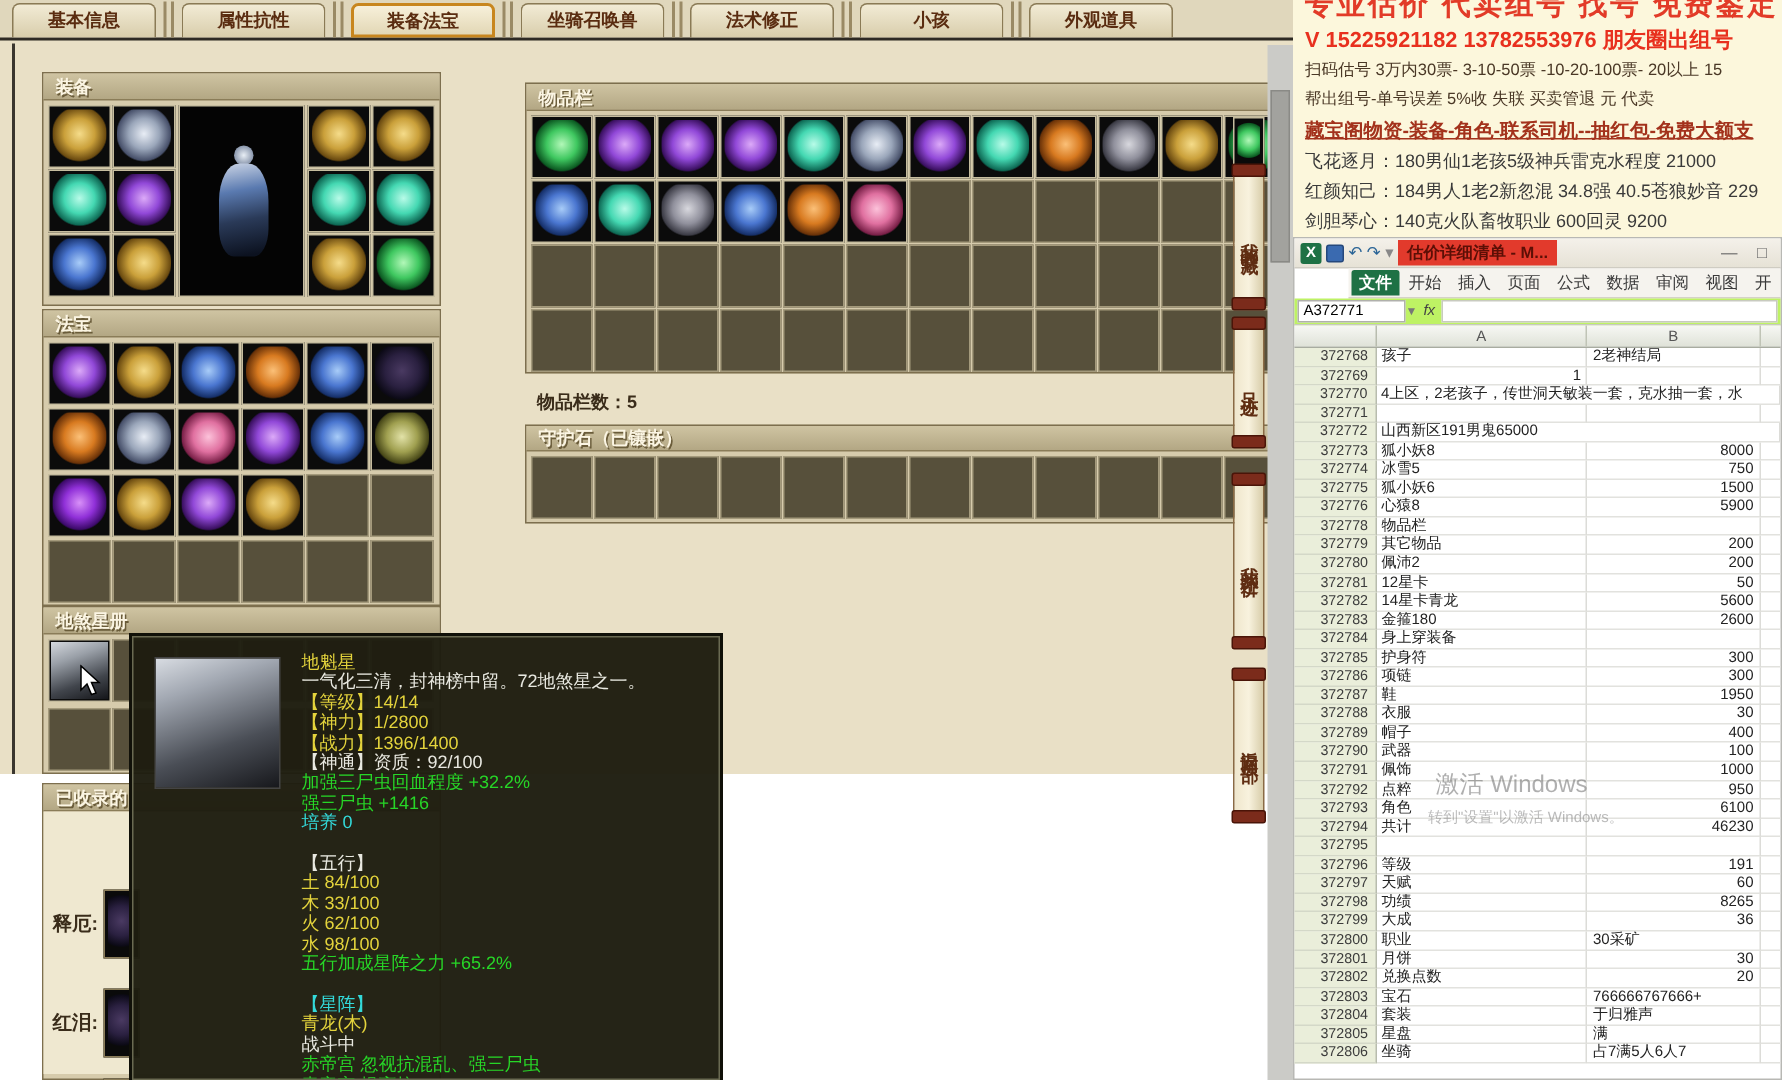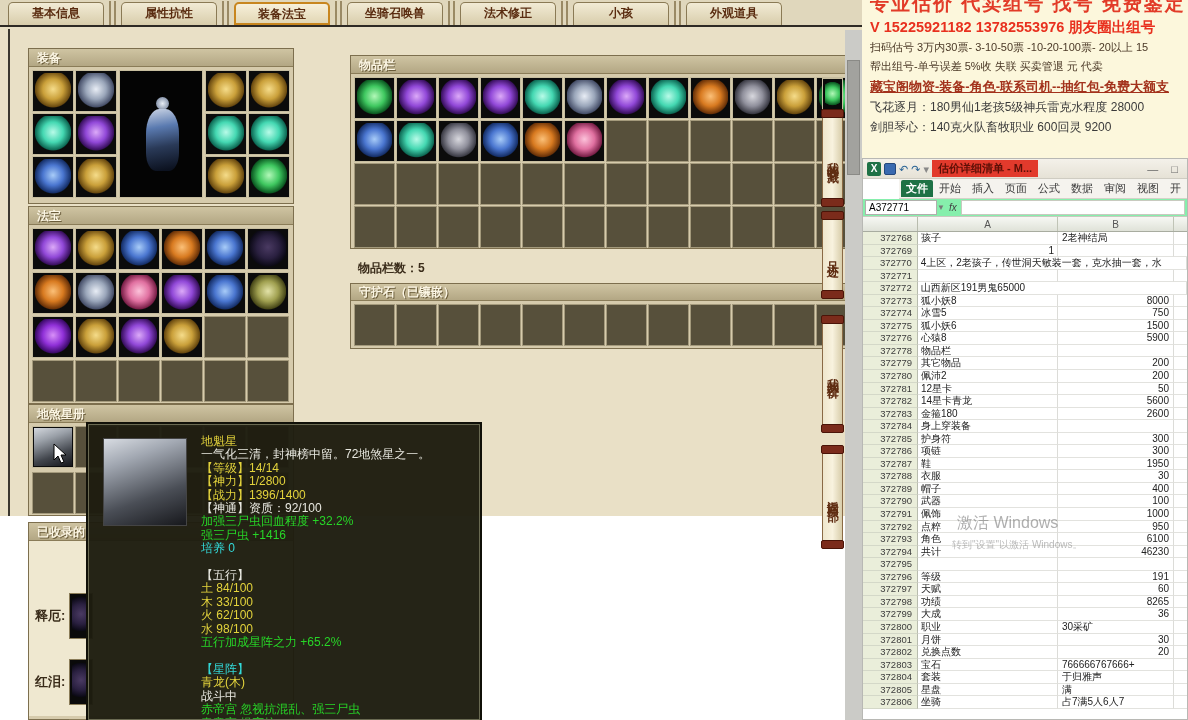--- a/index.html
+++ b/index.html
@@ -101,21 +101,21 @@
   .xmini{font-size:11px;color:#2a6496;line-height:18px;}
   .xtitlename{background:#e23a2c;color:#5c0f06;font-size:11px;font-weight:bold;padding:1px 6px;
               white-space:nowrap;overflow:hidden;max-width:120px;}
   .xwinbtn{font-size:11px;color:#666;padding:0 5px;}
   .xribbon{height:20px;background:#f5f3ee;display:flex;align-items:center;gap:1px;
            border-bottom:1px solid #d5d2c8;padding-left:2px;font-size:11px;margin-left:36px;}
   .xrtab{padding:1px 5px;color:#3a3a3a;white-space:nowrap;}
   .xrtab.file{background:#1e7145;color:#fff;font-weight:bold;border-radius:2px 2px 0 0;}
   .xhelp{width:13px;height:13px;border-radius:50%;background:#2a6ab0;color:#fff;font-size:9px;
          text-align:center;line-height:13px;}
-  .xformula{height:18px;display:flex;align-items:center;background:#86efac;border-bottom:1px solid #c8cabf;font-size:10px;}
+  .xformula{height:18px;display:flex;align-items:center;background:#bef264;border-bottom:1px solid #c8cabf;font-size:10px;}
   .xnamebox{width:72px;height:15px;background:#fff;border:1px solid #b0b0ac;margin-left:2px;
             padding:0 3px;line-height:13px;}
   .xfx{font-style:italic;color:#444;margin:0 4px;}
   .xfxbar{flex:1;height:15px;background:#fff;border:1px solid #c8cabf;margin-right:2px;}
   .xcolhdr{height:15px;display:flex;background:linear-gradient(#f7f8f4,#dfe2d8);
            border-bottom:1px solid #a8aca0;font-size:10px;color:#555;}
   .xcorner{width:55px;border-right:1px solid #b8bcae;}
   .xcolA{width:140px;text-align:center;border-right:1px solid #c0c4b6;line-height:15px;}
   .xcolB{width:116px;text-align:center;border-right:1px solid #c0c4b6;line-height:15px;}
   .xcolC{flex:1;}
@@ -468,21 +468,22 @@
       </div>
     </div>
 
   <div class="right">
     <div class="ads">
         <div class="ad-h1">专业估价 代卖组号 找号 免费鉴定</div>
         <div class="ad-phone">V 15225921182   13782553976 朋友圈出组号</div>
         <div class="ad-small">扫码估号 3万内30票- 3-10-50票 -10-20-100票- 20以上 15</div>
         <div class="ad-small">帮出组号-单号误差 5%收 失联 买卖管退 元 代卖</div>
         <div class="ad-h2">藏宝阁物资-装备-角色-联系司机--抽红包-免费大额支</div>
-        <div class="ad-line">飞花逐月：180男仙1老孩5级神兵雷克水程度 28000</div>
+        <div class="ad-line">飞花逐月：180男仙1老孩5级神兵雷克水程度 21000</div>
+        <div class="ad-line">红颜知己：184男人1老2新忽混 34.8强 40.5苍狼妙音 229</div>
         <div class="ad-line">剑胆琴心：140克火队畜牧职业 600回灵 9200</div>
       </div>
 
     <div class="excel">
       <div class="xtitle">
         <div class="xlogo">X</div>
         <div class="xsave"></div>
         <span class="xmini">↶</span>
         <span class="xmini">↷</span>
         <span class="xmini" style="color:#888;">▾</span>

